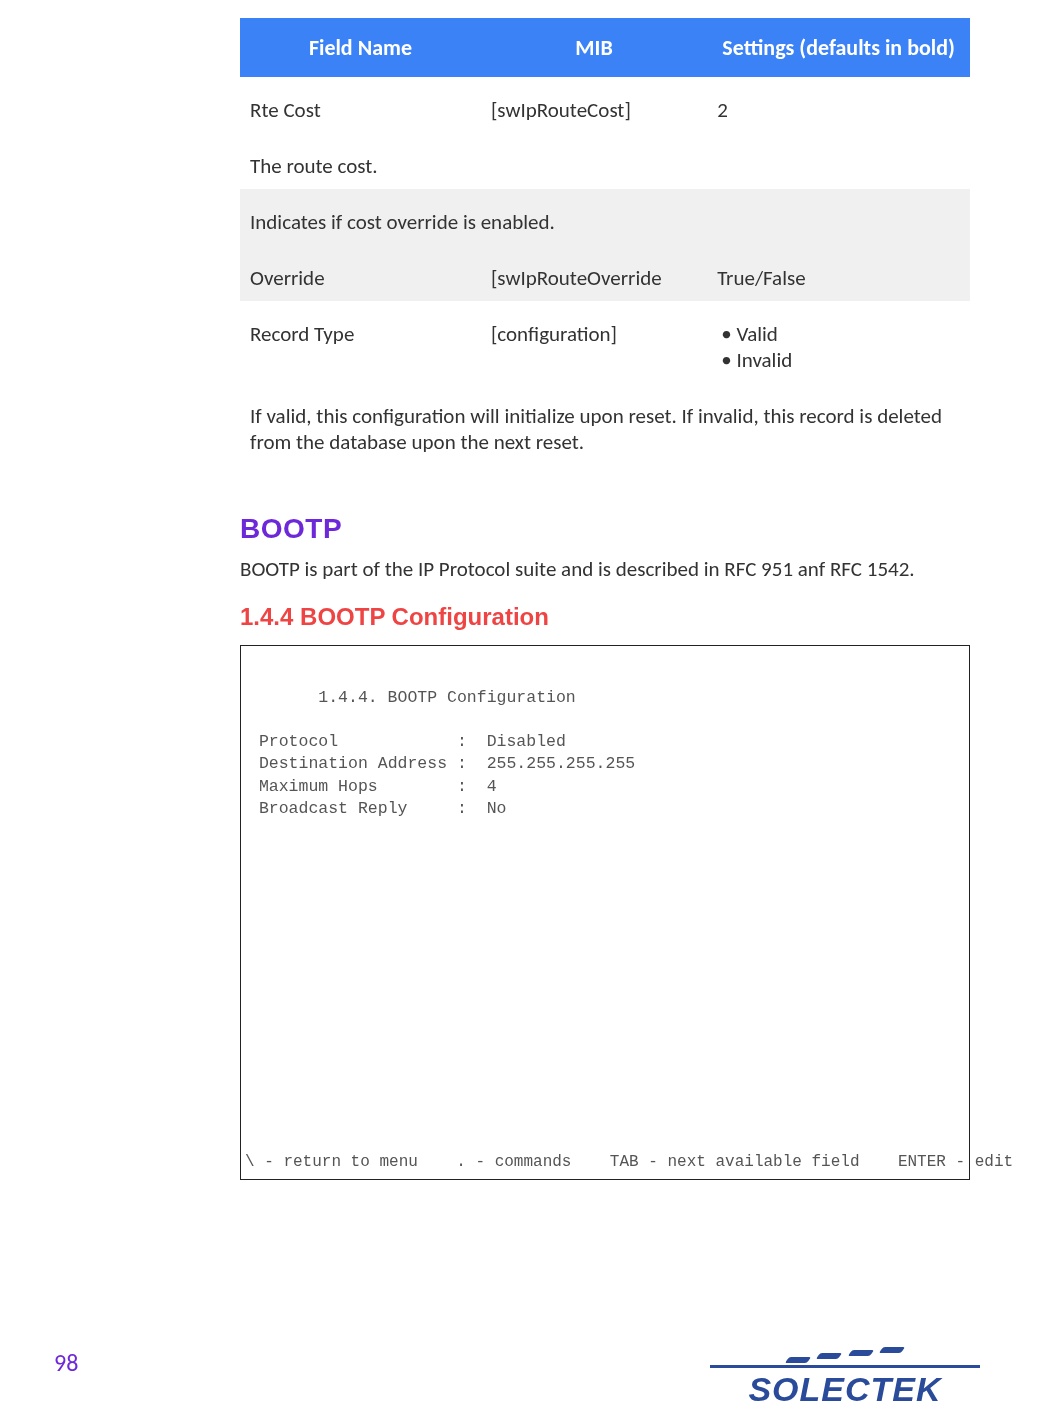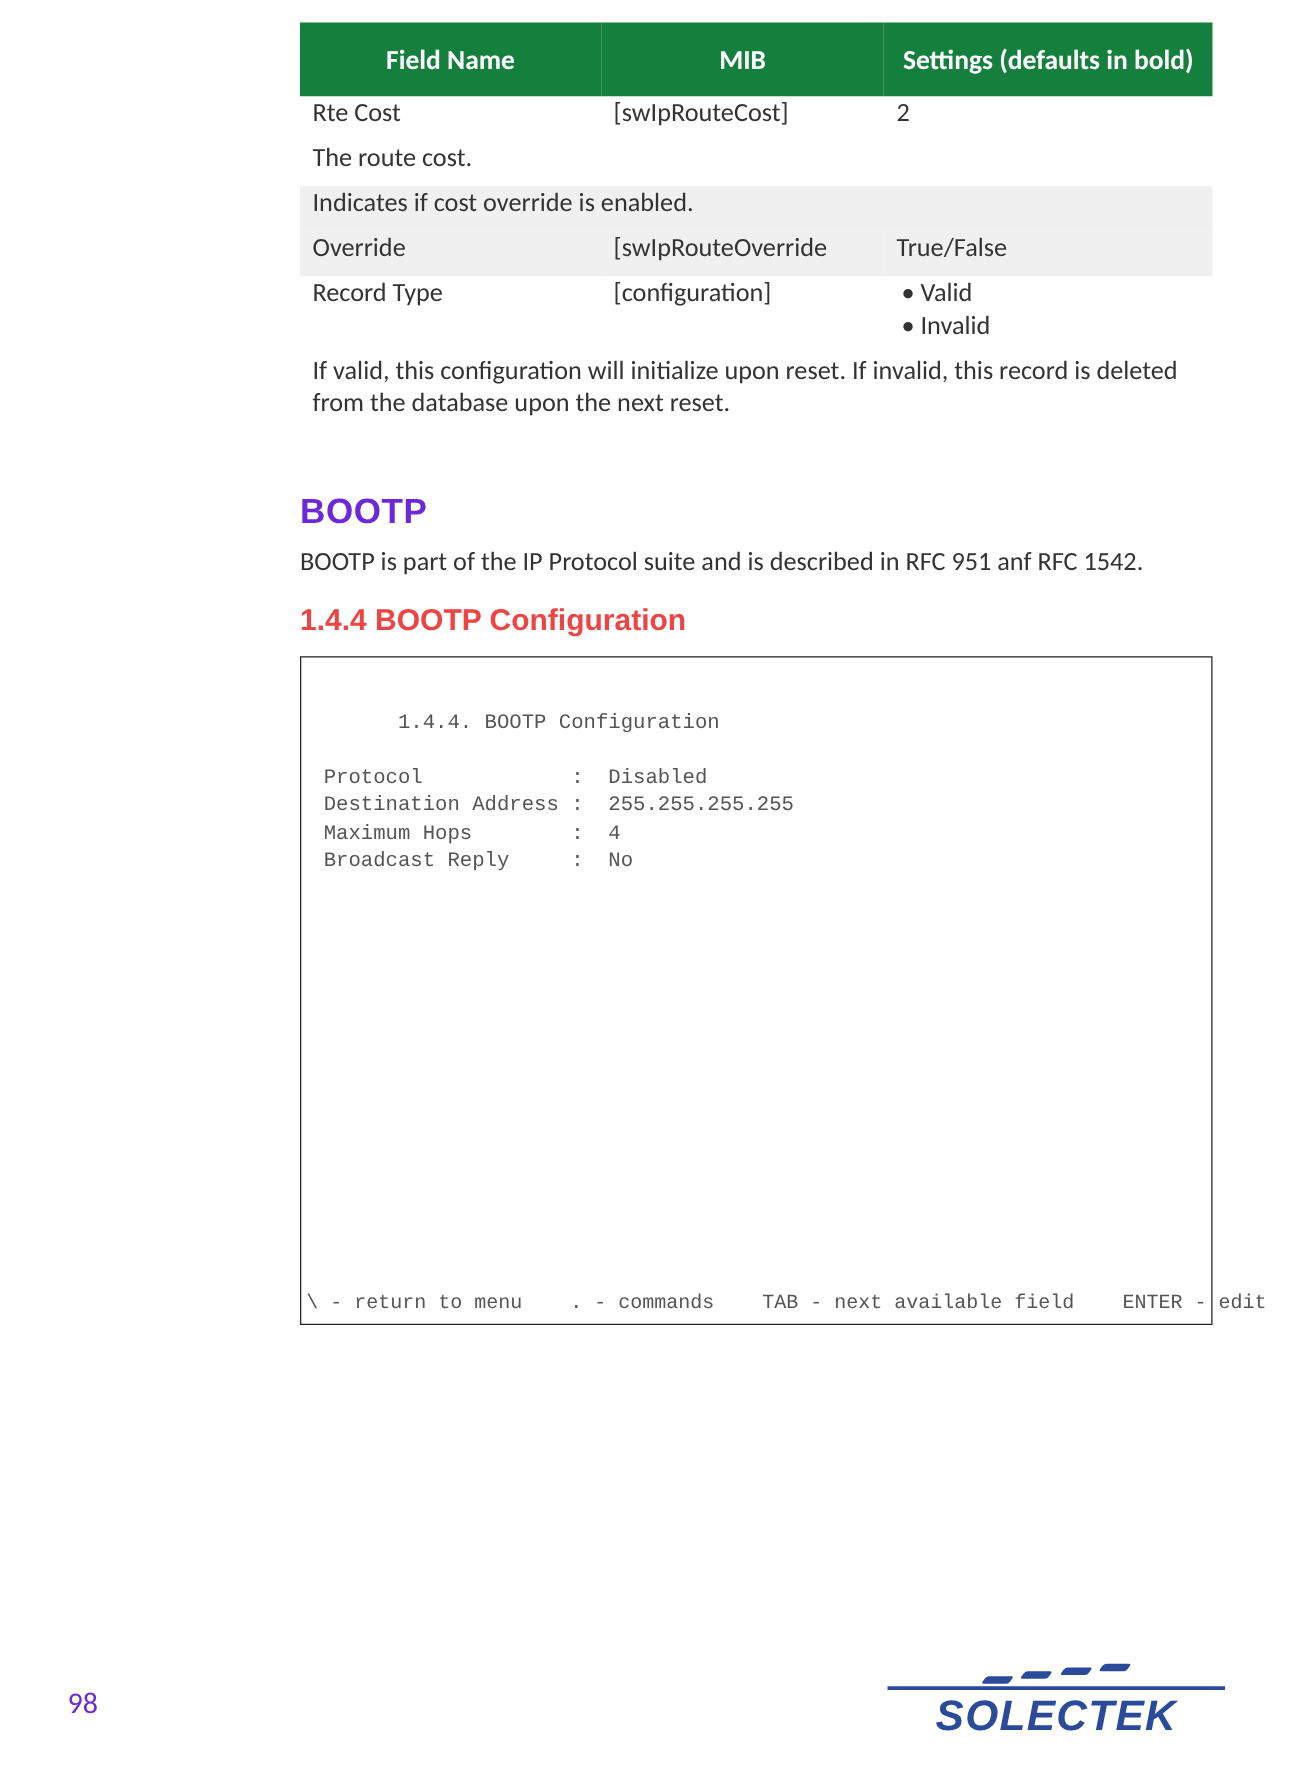--- a/index.html
+++ b/index.html
@@ -15,32 +15,32 @@
       margin-left: 240px;
       margin-right: 80px;
       padding-top: 18px;
     }
     table.fields {
       width: 100%;
       border-collapse: collapse;
       font-size: 21px;
     }
     table.fields thead th {
-      background: #15803d;
+      background: #3b82f6;
       color: #fff;
       font-weight: 700;
       padding: 16px 10px;
       text-align: center;
       font-size: 22px;
     }
     table.fields thead th:first-child { width: 33%; }
     table.fields thead th:nth-child(2) { width: 31%; }
     table.fields thead th:nth-child(3) { width: 36%; }
     table.fields td {
-      padding: 0 10px 10px 10px;
+      padding: 20px 10px 10px 10px;
       vertical-align: top;
       font-weight: 300;
     }
     tr.shaded td { background: #f0f0f0; }
     td.desc { padding-bottom: 14px; }
     ul.vals { list-style: none; padding-left: 4px; }
     ul.vals li::before { content: "• "; }
     .section-head {
       color: #6d28d9;
       font-weight: 900;
@@ -85,21 +85,21 @@
       position: absolute;
       left: 54px;
       bottom: 42px;
       color: #6d28d9;
       font-size: 24px;
       font-weight: 400;
     }
     .logo {
       position: absolute;
       right: 70px;
-      bottom: 28px;
+      bottom: 12px;
       width: 270px;
       height: 60px;
     }
     .logo .bars {
       display: flex;
       justify-content: space-between;
       width: 125px;
       height: 16px;
       margin: 0 auto 2px auto;
       padding: 0 4px;

